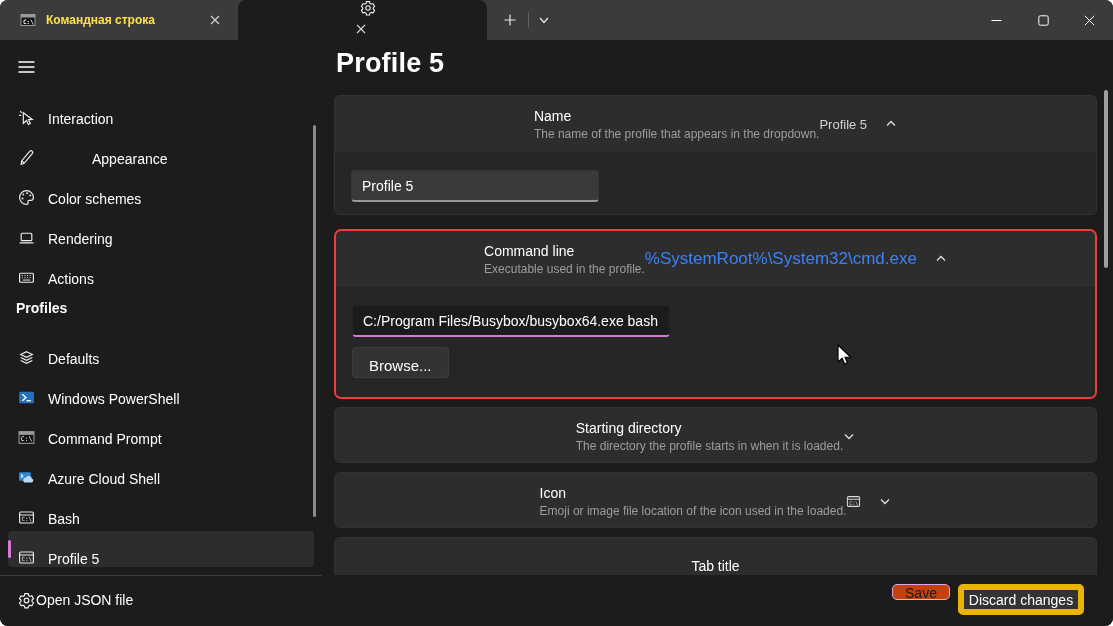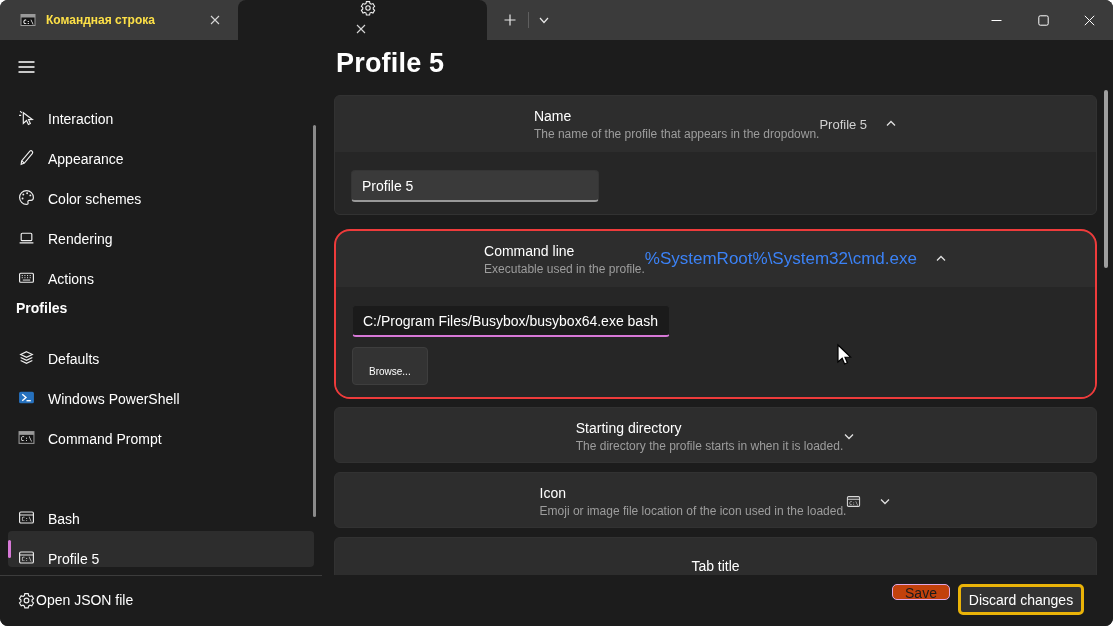--- a/index.html
+++ b/index.html
@@ -34,40 +34,40 @@
   .card { position:absolute; left:334px; width:763px; background:#2d2d2d; border:1px solid #323232; border-radius:6px; overflow:hidden; }
   .card-header { position:absolute; top:0; left:0; right:0; height:56px; display:flex; align-items:center; justify-content:center; padding:0 16px; }
   .ch-titles .ct { color:#fff; font-size:14px; line-height:19px; }
   .ch-titles .cs { color:#9d9d9d; font-size:12px; line-height:16px; }
   .ch-right { display:flex; align-items:center; gap:18px; }
   .ch-value { color:#d2d2d2; font-size:13px; white-space:nowrap; }
   .ch-value.dim { color:#3b82f6; font-size:17px; }
   .card-expand { position:absolute; left:0; right:0; bottom:0; background:#262626; }
   .card.name-card { top:95px; height:120px; }
   .name-card .card-expand { top:56px; }
-  .card.cmd-card { top:229px; height:170px; border:2px solid #ee3b3b; border-radius:16px; }
+  .card.cmd-card { top:229px; height:170px; border:2px solid #ee3b3b; border-radius:7px; }
   .cmd-card .card-header { height:56px; }
   .cmd-card .card-expand { top:56px; }
   .card.dir-card { top:407px; height:56px; }
   .card.icon-card { top:472px; height:56px; }
   .card.tabtitle-card { top:537px; height:60px; }
 
   .text-input { position:absolute; height:32px; background:#3a3a3a; border:1px solid #353535; border-bottom:2px solid #989898; border-radius:4px; color:#fff; font-size:14px; padding:0 10px; font-family:"Liberation Sans","DejaVu Sans",sans-serif; outline:none; }
   .name-card .text-input { left:16px; top:18px; width:248px; }
   .cmd-card .text-input { left:16px; top:18px; width:318px; background:#1b1b1b; border-color:#262626; border-bottom:2px solid #d678d6; }
-  .browse-btn { position:absolute; left:16px; top:60px; height:31px; padding:18px 16px; background:#333333; border:1px solid #3e3e3e; border-radius:4px; color:#fff; font-size:10px; font-family:"Liberation Sans","DejaVu Sans",sans-serif; }
+  .browse-btn { position:absolute; left:16px; top:60px; height:31px; padding:9px 16px; background:#333333; border:1px solid #3e3e3e; border-radius:4px; color:#fff; font-size:15px; font-family:"Liberation Sans","DejaVu Sans",sans-serif; }
 
   
   .footer { position:absolute; left:0; top:575px; width:1113px; height:51px; background:#1c1c1c; }
   .footer-divider { position:absolute; left:0; top:0; width:322px; height:1px; background:#3c3c3c; }
   .openjson { position:absolute; left:8px; top:6px; width:300px; height:38px; display:flex; align-items:center; border-radius:4px; color:#fff; font-size:14px; }
   .openjson .s-icon { width:20px; height:20px; margin-left:8px; display:flex; align-items:center; justify-content:center; }
   .openjson .s-label { }
   .save-btn { position:absolute; left:892px; top:9px; width:58px; height:16px; background:#c2410c; border:1px solid #dfa8e4; border-radius:5px; color:#1b1b1b; font-size:14px; font-family:"Liberation Sans","DejaVu Sans",sans-serif; }
-  .discard-btn { position:absolute; left:958px; top:9px; width:126px; height:31px; background:#333333; border:3px solid #eab308; border-radius:5px; color:#fff; font-size:14px; font-family:"Liberation Sans","DejaVu Sans",sans-serif; }
+  .discard-btn { position:absolute; left:958px; top:9px; width:126px; height:31px; background:#333333; border:6px solid #eab308; border-radius:5px; color:#fff; font-size:14px; font-family:"Liberation Sans","DejaVu Sans",sans-serif; }
 
   .cursor-overlay { position:absolute; left:833px; top:343px; width:20px; height:26px; pointer-events:none; z-index:50; }
   svg { display:block; }
 </style>
 </head>
 <body>
 
 <div id="app">
 
   <div class="titlebar">
@@ -139,21 +139,21 @@
 
   <div class="side-item" style="top:91px;">
     <span class="s-icon">
       <svg width="17" height="17" viewBox="0 0 16 16" fill="none" stroke="#efefef" stroke-width="1.1">
           <path d="M5 3.5 L5 13.5 L8 10.8 L9.8 14.5 L11.6 13.6 L9.9 10 L13.5 9.8 Z"></path>
           <path d="M2 2 L3.6 3.6 M1 6 L3 6"></path>
         </svg>
     </span>
     <span class="s-label">Interaction</span>
   </div>
-  <div class="side-item" style="top:131px;">
+  <div class="side-item" style="top:131px;gap:44px;">
     <span class="s-icon">
       <svg width="17" height="17" viewBox="0 0 16 16" fill="none" stroke="#efefef" stroke-width="1.1">
           <path d="M12.8 1.6 C14 2.6 14.2 3.4 13.6 4.2 L6 13.2 L3 14.4 L3.4 11.2 L11.2 2 C11.8 1.3 12.2 1.2 12.8 1.6 Z"></path>
           <path d="M3.4 11.2 L6 13.2"></path>
         </svg>
     </span>
     <span class="s-label">Appearance</span>
   </div>
   <div class="side-item" style="top:171px;">
     <span class="s-icon">
@@ -210,20 +210,30 @@
   </div>
   <div class="side-item" style="top:411px;">
     <span class="s-icon">
       <svg width="17" height="17" viewBox="0 0 16 16">
           <rect x="1" y="2.5" width="14" height="11" fill="#141414" stroke="#9a9a9a"></rect>
           <rect x="1" y="2.5" width="14" height="3" fill="#9a9a9a"></rect>
           <text x="2.6" y="11.6" font-size="6" fill="#fff" font-family="DejaVu Sans Mono,monospace">C:\</text>
         </svg>
     </span>
     <span class="s-label">Command Prompt</span>
+  </div>
+  <div class="side-item" style="top:451px;">
+    <span class="s-icon">
+      <svg width="17" height="17" viewBox="0 0 16 16">
+          <rect x="1" y="3" width="11" height="8" rx="1" fill="#2b88d8"></rect>
+          <path d="M2.6 5 L4.6 6.6 L2.6 8.2" stroke="#fff" stroke-width="1" fill="none"></path>
+          <path d="M7.2 12.8 a2.4 2.4 0 0 1 .3-4.8 a3 3 0 0 1 5.6 1 a2 2 0 0 1-.3 3.8 Z" fill="#b9d9f2"></path>
+        </svg>
+    </span>
+    <span class="s-label">Azure Cloud Shell</span>
   </div>
   <div class="side-item" style="top:491px;">
     <span class="s-icon">
       <svg width="17" height="17" viewBox="0 0 16 16" fill="none">
           <rect x="1.5" y="2.8" width="13" height="10.4" rx="1.2" stroke="#e8e8e8" stroke-width="1.1"></rect>
           <path d="M1.5 5.6 H14.5" stroke="#e8e8e8" stroke-width="1"></path>
           <text x="3.4" y="11.6" font-size="5.4" fill="#e8e8e8" font-family="DejaVu Sans Mono,monospace">C:\</text>
         </svg>
     </span>
     <span class="s-label">Bash</span>

